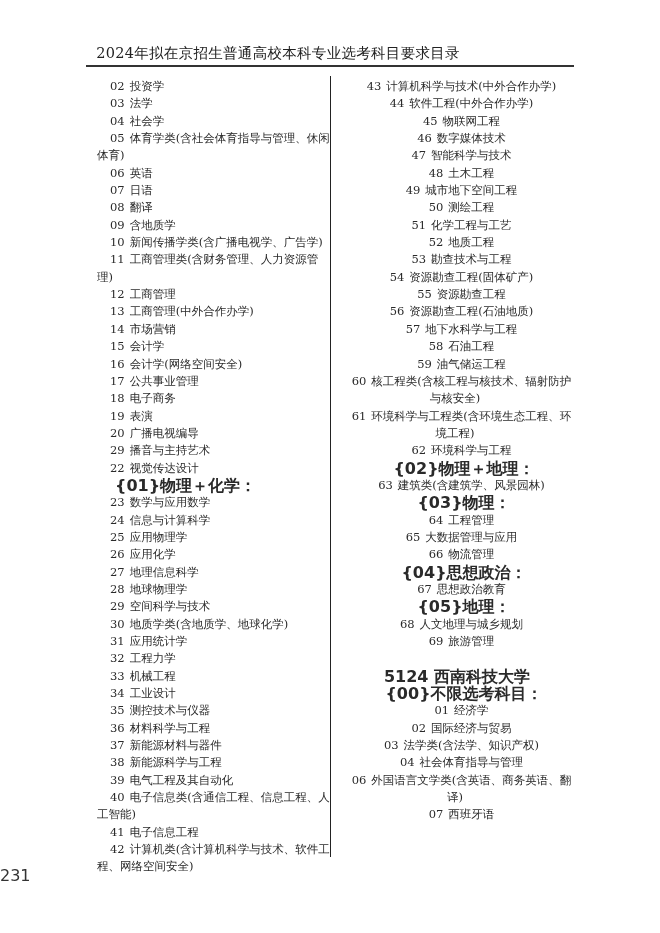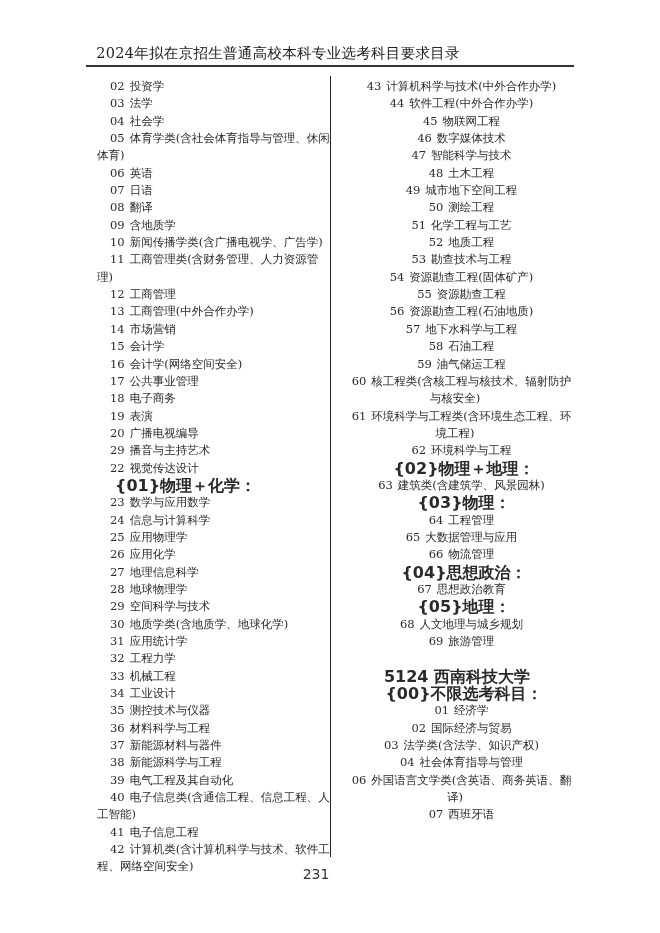--- a/index.html
+++ b/index.html
@@ -25,22 +25,22 @@
     .col.right { left: 336px; width: 238px; text-align: center; }
     .row {
       font-size: 11.5px; line-height: 17.35px; white-space: normal;
       text-indent: 13px; word-break: break-all;
     }
     .row .num { margin-right: 5px; }
     .row.heading { font-weight: bold; font-family: "DejaVu Sans", "Liberation Sans", sans-serif; font-size: 16px; text-indent: 18px; }
     .row.school { font-weight: bold; font-family: "DejaVu Sans", "Liberation Sans", sans-serif; font-size: 16px; text-indent: 4px; }
     .row.spacer { height: 17.35px; }
     .page-number {
-      position: absolute; left: 0; width: 632px; top: 866px; text-align: center;
-      font-family: "DejaVu Sans", "Liberation Sans", sans-serif; font-size: 14px; color: #333;
+      position: absolute; left: 0; width: 632px; top: 866px; 
+      font-family: "DejaVu Sans", "Liberation Sans", sans-serif; font-size: 16px; color: #333;
     }
   </style>
 </head>
 <body>
 
 <div class="page-title">2024年拟在京招生普通高校本科专业选考科目要求目录</div>
 <div class="header-rule"></div>
 
 <div class="col left" id="col-left">
     <div class="row item"><span class="num">02</span><span>投资学</span></div>

